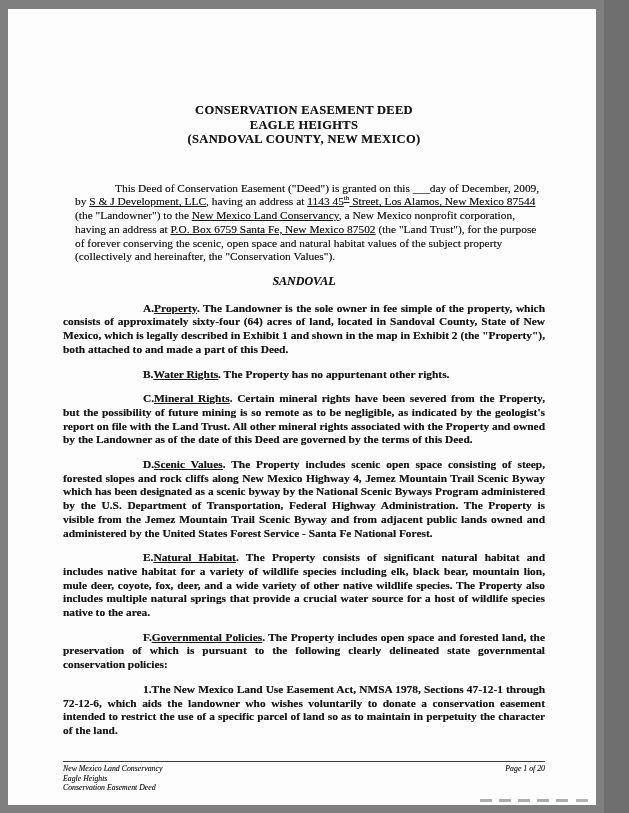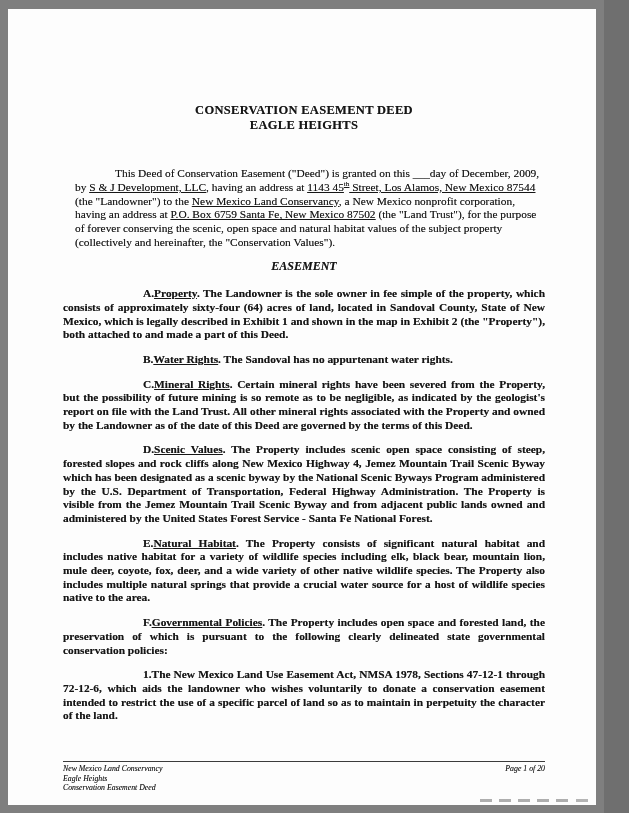--- a/index.html
+++ b/index.html
@@ -93,28 +93,29 @@
 </style>
 </head>
 <body>
 
 <div class="frame">
   <div class="page">
 
     <div class="title">
       <div>CONSERVATION EASEMENT DEED</div>
       <div>EAGLE HEIGHTS</div>
+      <div>(SANDOVAL COUNTY, NEW MEXICO)</div>
     </div>
 
     <p class="intro"><span>This Deed of Conservation Easement ("Deed") is granted on this ___day of December, 2009, by </span><span class="u">S &amp; J Development, LLC</span><span>, having an address at </span><span class="u">1143 45</span><sup class="u sup">th</sup><span class="u"> Street, Los Alamos, New Mexico 87544</span><span> (the "Landowner") to the </span><span class="u">New Mexico Land Conservancy</span><span>, a New Mexico nonprofit corporation, having an address at </span><span class="u">P.O. Box 6759 Santa Fe, New Mexico 87502</span><span> (the "Land Trust"), for the purpose of forever conserving the scenic, open space and natural habitat values of the subject property (collectively and hereinafter, the "Conservation Values").</span></p>
 
-    <div class="recitals">EASEMENT</div>
+    <div class="recitals">SANDOVAL</div>
 
     <p class="para"><span class="lbl">A.</span><span class="u">Property</span><span>. The Landowner is the sole owner in fee simple of the property, which consists of approximately sixty-four (64) acres of land, located in Sandoval County, State of New Mexico, which is legally described in Exhibit 1 and shown in the map in Exhibit 2 (the "Property"), both attached to and made a part of this Deed.</span></p>
-    <p class="para"><span class="lbl">B.</span><span class="u">Water Rights</span><span>. The Sandoval has no appurtenant water rights.</span></p>
+    <p class="para"><span class="lbl">B.</span><span class="u">Water Rights</span><span>. The Property has no appurtenant other rights.</span></p>
     <p class="para"><span class="lbl">C.</span><span class="u">Mineral Rights</span><span>. Certain mineral rights have been severed from the Property, but the possibility of future mining is so remote as to be negligible, as indicated by the geologist's report on file with the Land Trust. All other mineral rights associated with the Property and owned by the Landowner as of the date of this Deed are governed by the terms of this Deed.</span></p>
     <p class="para"><span class="lbl">D.</span><span class="u">Scenic Values</span><span>. The Property includes scenic open space consisting of steep, forested slopes and rock cliffs along New Mexico Highway 4, Jemez Mountain Trail Scenic Byway which has been designated as a scenic byway by the National Scenic Byways Program administered by the U.S. Department of Transportation, Federal Highway Administration. The Property is visible from the Jemez Mountain Trail Scenic Byway and from adjacent public lands owned and administered by the United States Forest Service - Santa Fe National Forest.</span></p>
     <p class="para"><span class="lbl">E.</span><span class="u">Natural Habitat</span><span>. The Property consists of significant natural habitat and includes native habitat for a variety of wildlife species including elk, black bear, mountain lion, mule deer, coyote, fox, deer, and a wide variety of other native wildlife species. The Property also includes multiple natural springs that provide a crucial water source for a host of wildlife species native to the area.</span></p>
     <p class="para" style=""><span class="lbl">F.</span><span class="u">Governmental Policies</span><span>. The Property includes open space and forested land, the preservation of which is pursuant to the following clearly delineated state governmental conservation policies:</span></p>
 
     <p class="para sub"><span class="lbl">1.</span><span>The New Mexico Land Use Easement Act, NMSA 1978, Sections 47-12-1 through 72-12-6, which aids the landowner who wishes voluntarily to donate a conservation easement intended to restrict the use of a specific parcel of land so as to maintain in perpetuity the character of the land.</span></p>
 
     <div class="footer">
       <div>
         <div>New Mexico Land Conservancy</div>

